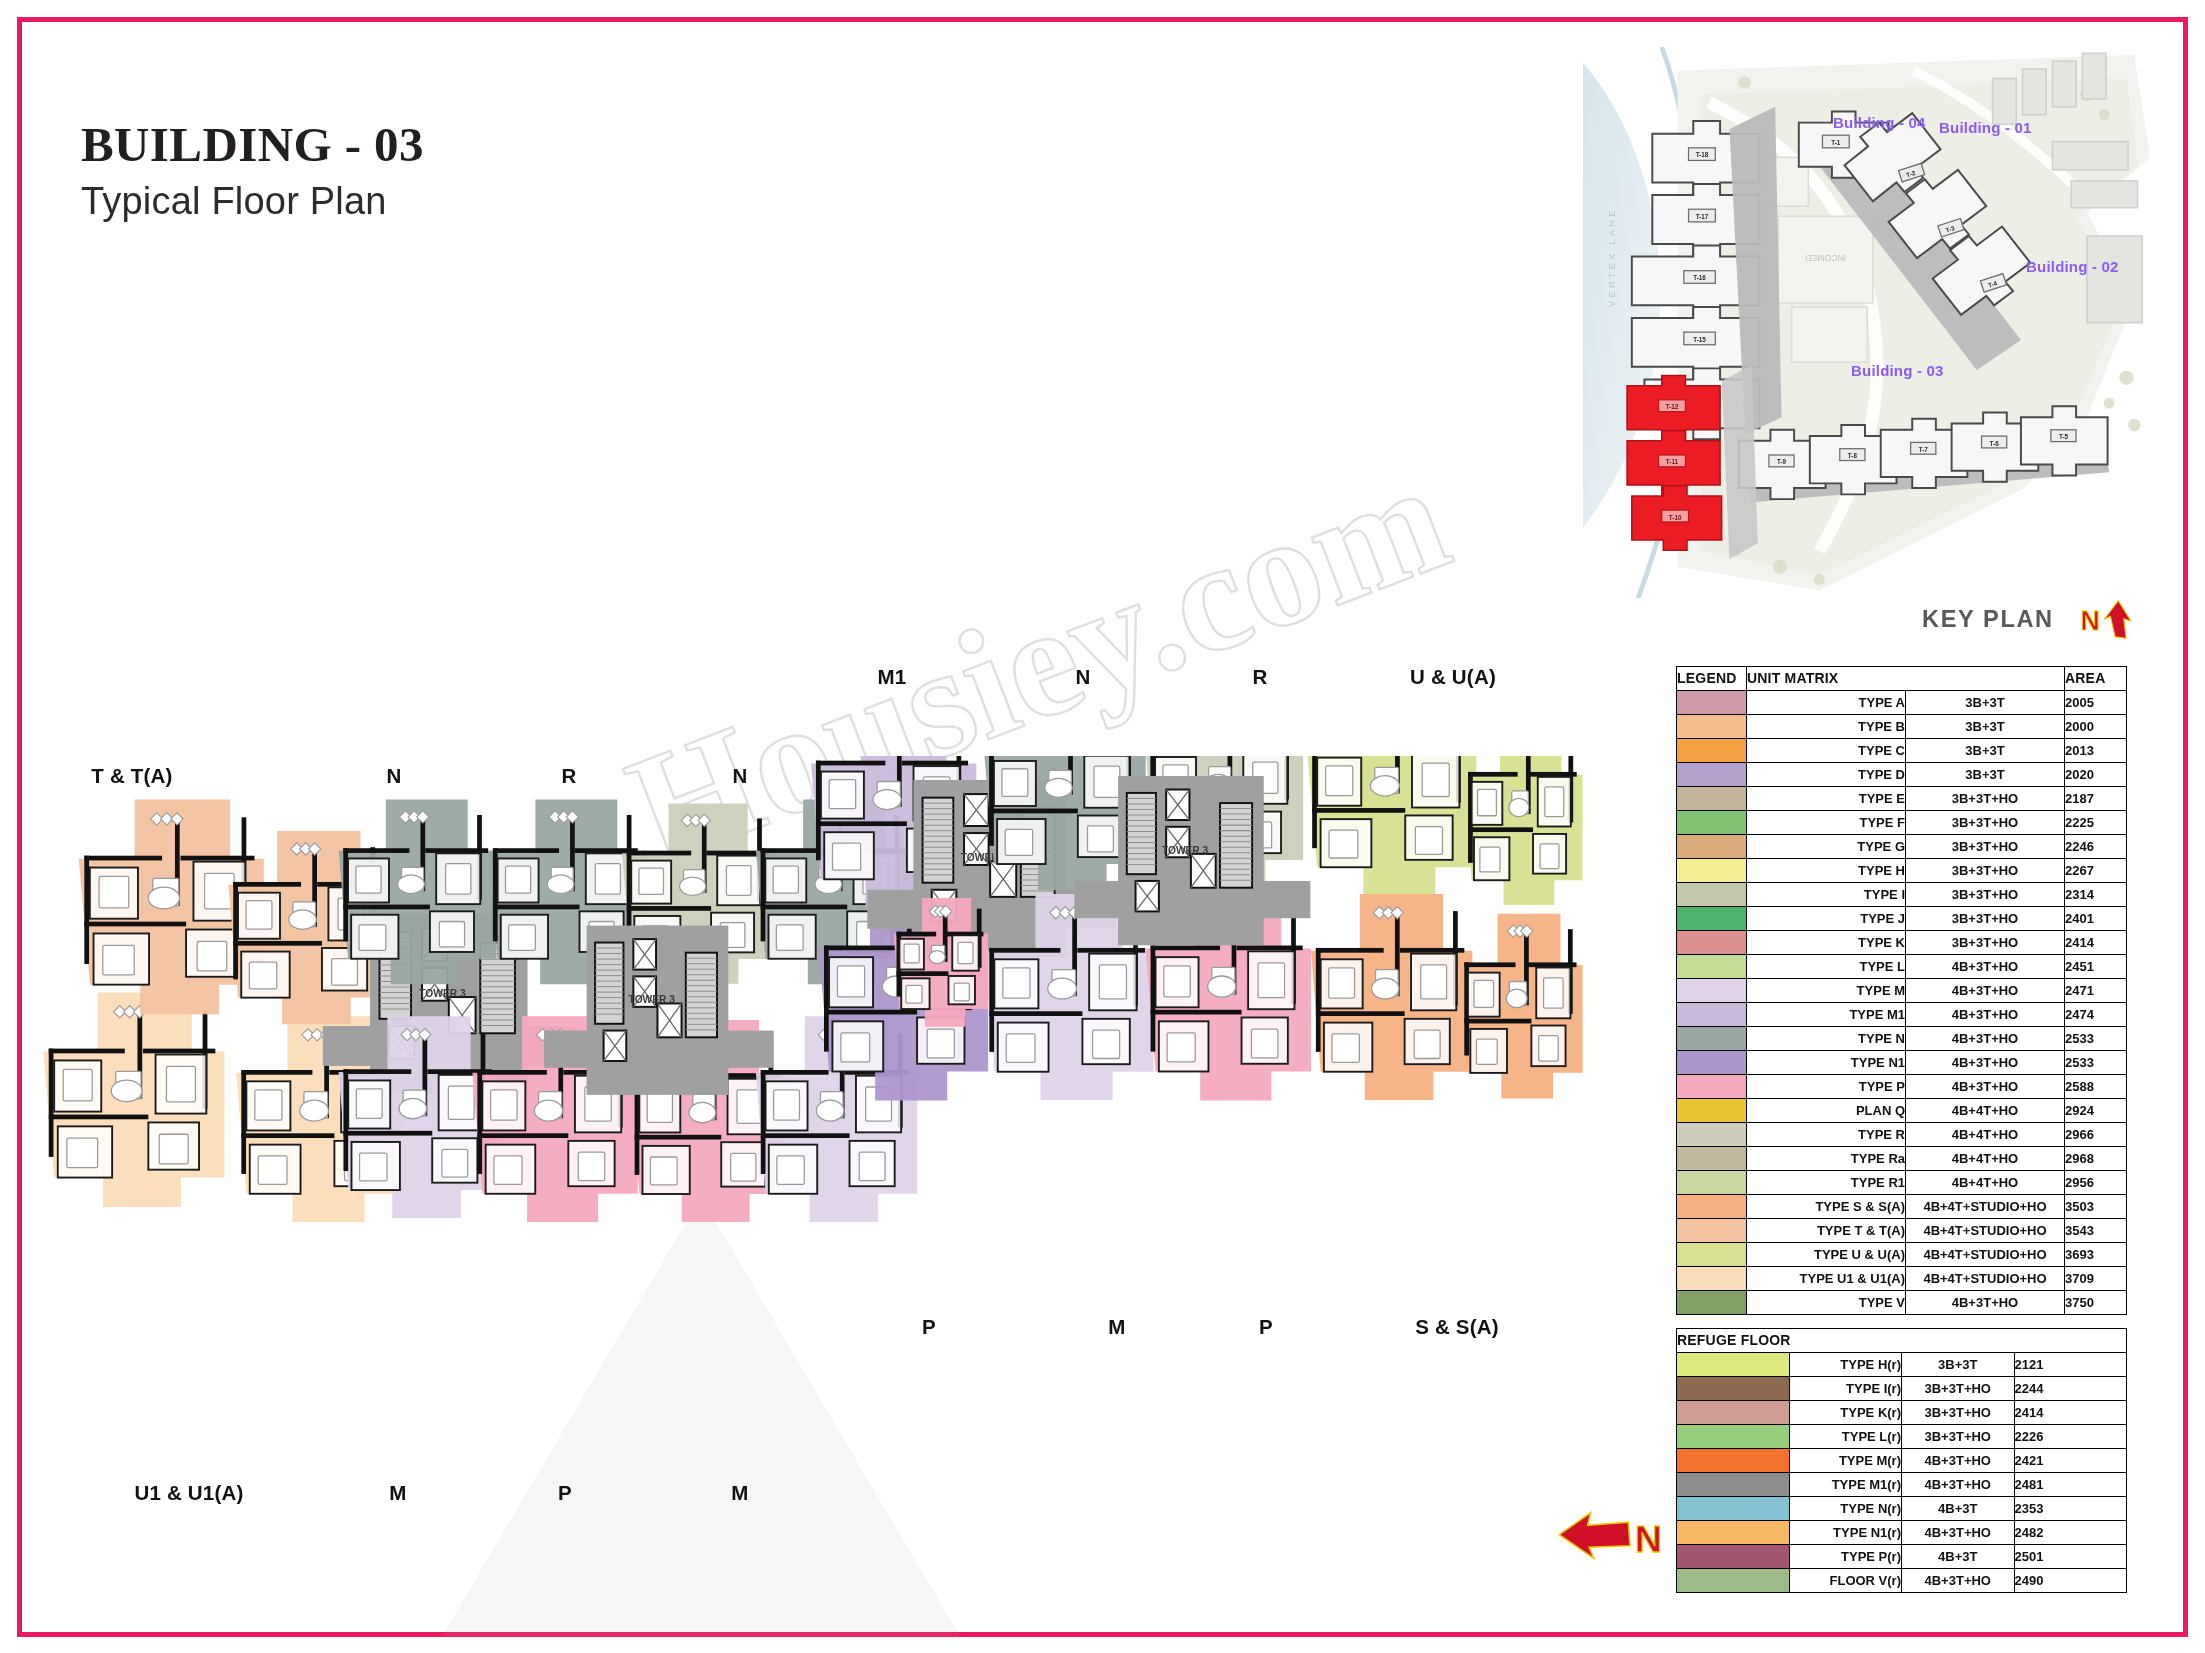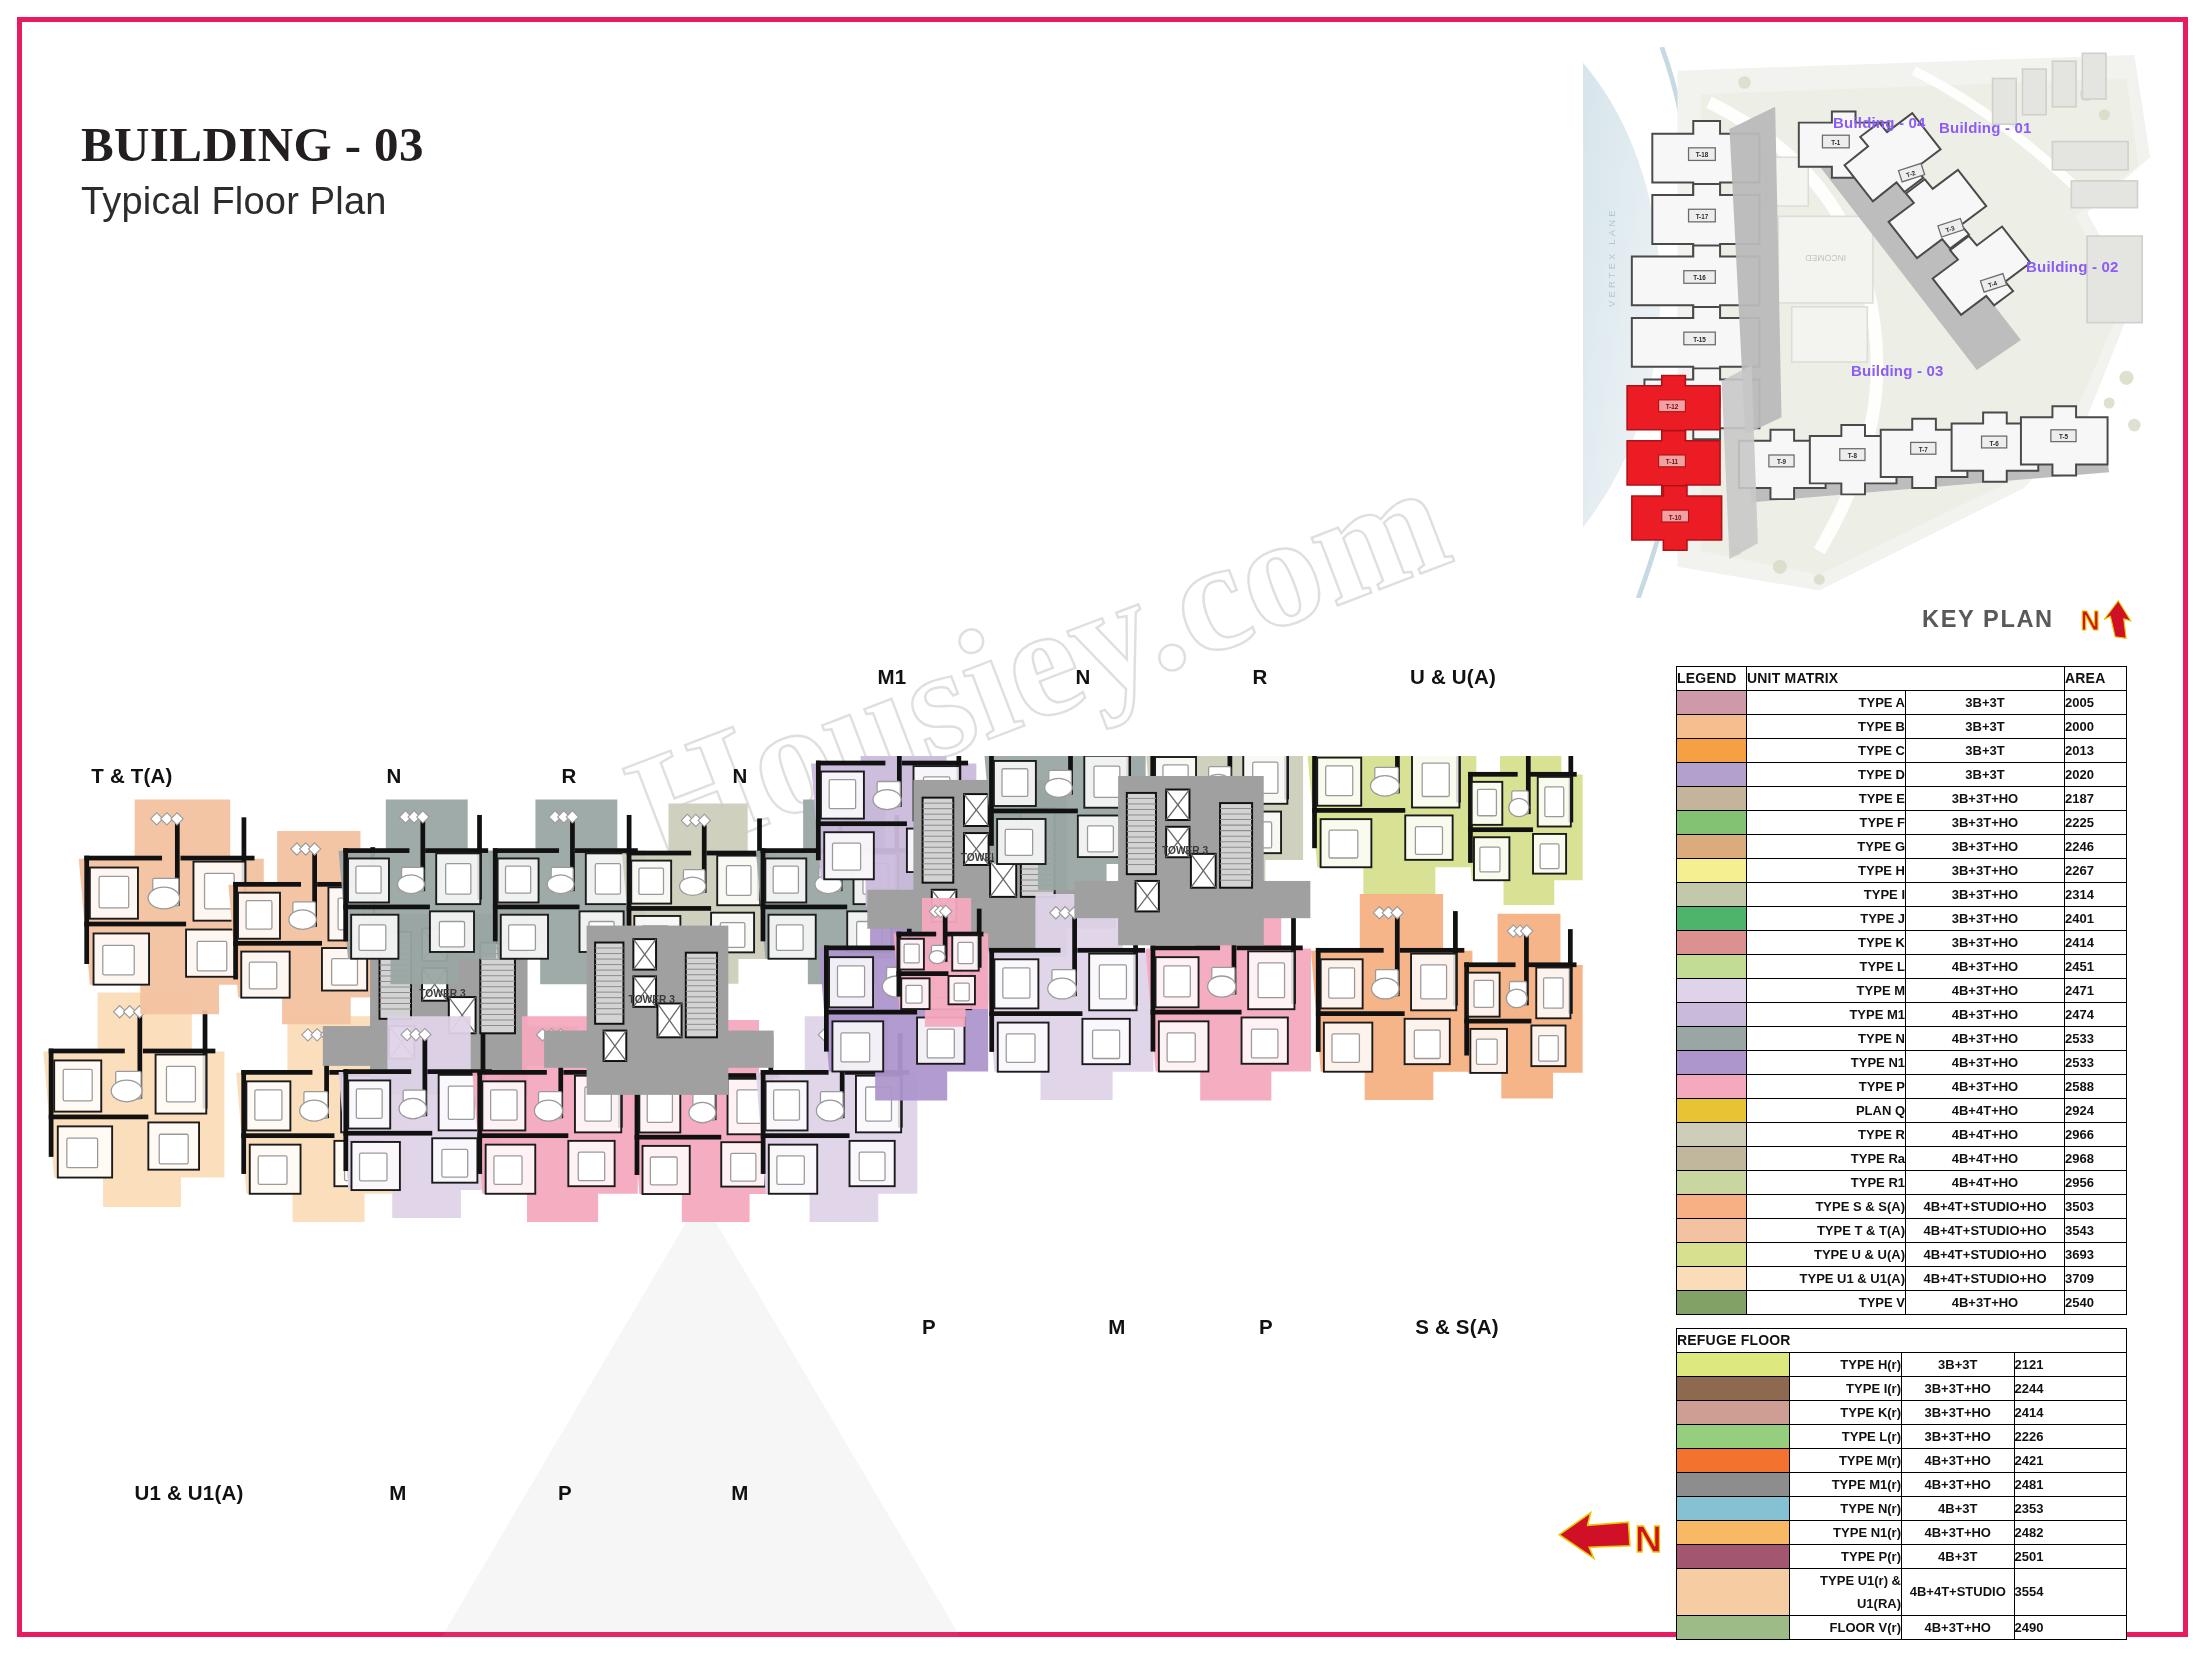--- a/index.html
+++ b/index.html
@@ -449,21 +449,21 @@
             <td class="c-type">TYPE U1 &amp; U1(A)</td>
             <td class="c-mx">4B+4T+STUDIO+HO</td>
             <td class="c-ar">3709</td>
           </tr>
           <tr>
             <td class="c-sw">
               <span class="sw" style="background:#81a167"></span>
             </td>
             <td class="c-type">TYPE V</td>
             <td class="c-mx">4B+3T+HO</td>
-            <td class="c-ar">2540</td>
+            <td class="c-ar">3750</td>
           </tr>
         </tbody>
     </table>
 
     <table class="lg" id="refuge">
       <thead>
         <tr>
           <th colspan="4">REFUGE FLOOR</th>
         </tr>
       </thead>
@@ -532,28 +532,20 @@
             <td class="c-mx">4B+3T+HO</td>
             <td class="c-ar">2482</td>
           </tr>
           <tr>
             <td class="c-sw">
               <span class="sw" style="background:#a35670"></span>
             </td>
             <td class="c-type">TYPE P(r)</td>
             <td class="c-mx">4B+3T</td>
             <td class="c-ar">2501</td>
-          </tr>
-          <tr>
-            <td class="c-sw">
-              <span class="sw" style="background:#f6cda3"></span>
-            </td>
-            <td class="c-type">TYPE U1(r) &amp; U1(RA)</td>
-            <td class="c-mx">4B+4T+STUDIO</td>
-            <td class="c-ar">3554</td>
           </tr>
           <tr>
             <td class="c-sw">
               <span class="sw" style="background:#9dbb86"></span>
             </td>
             <td class="c-type">FLOOR V(r)</td>
             <td class="c-mx">4B+3T+HO</td>
             <td class="c-ar">2490</td>
           </tr>
         </tbody>

